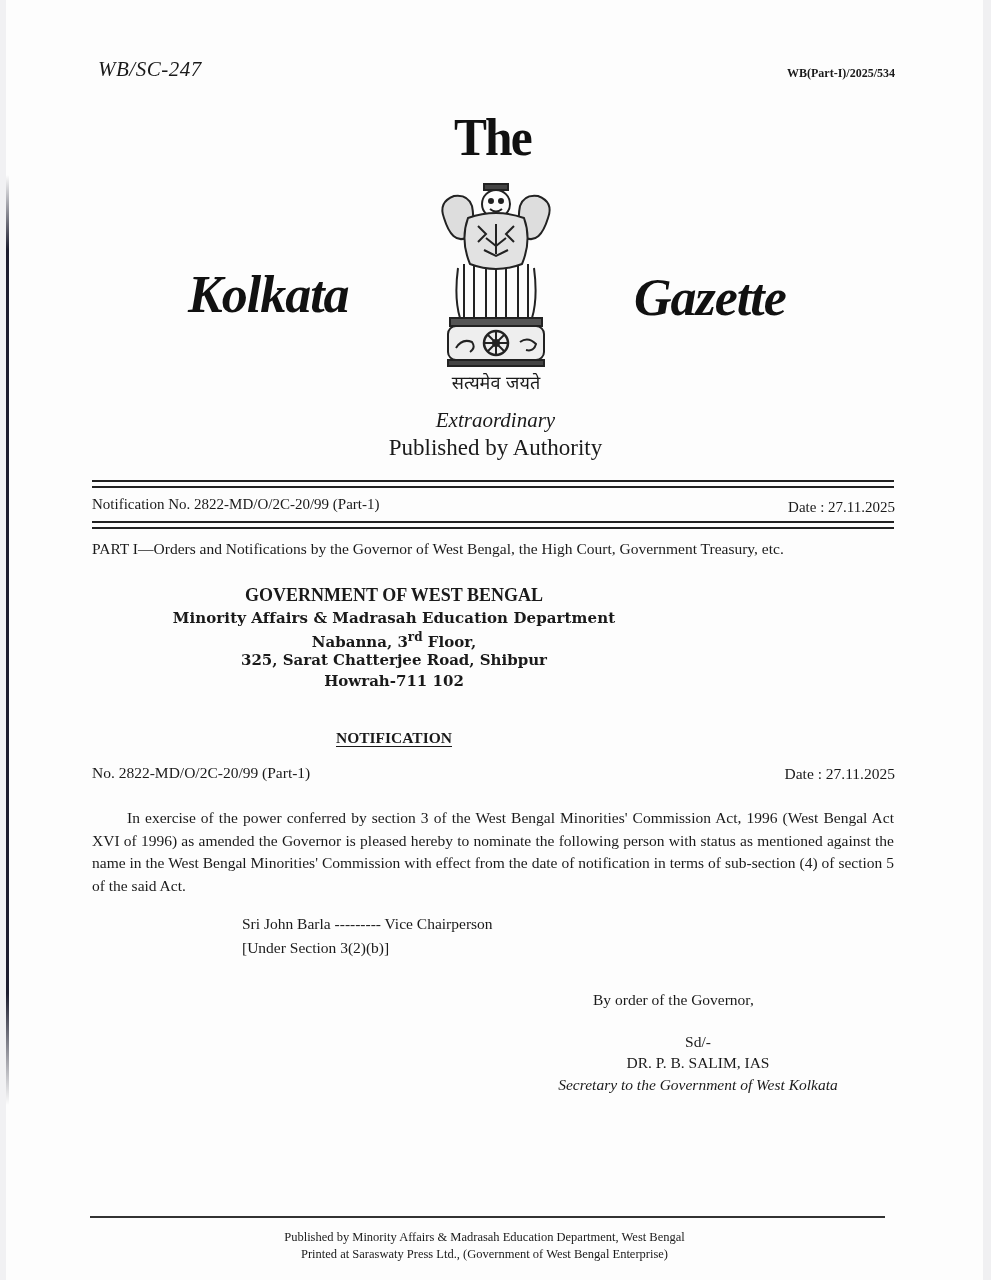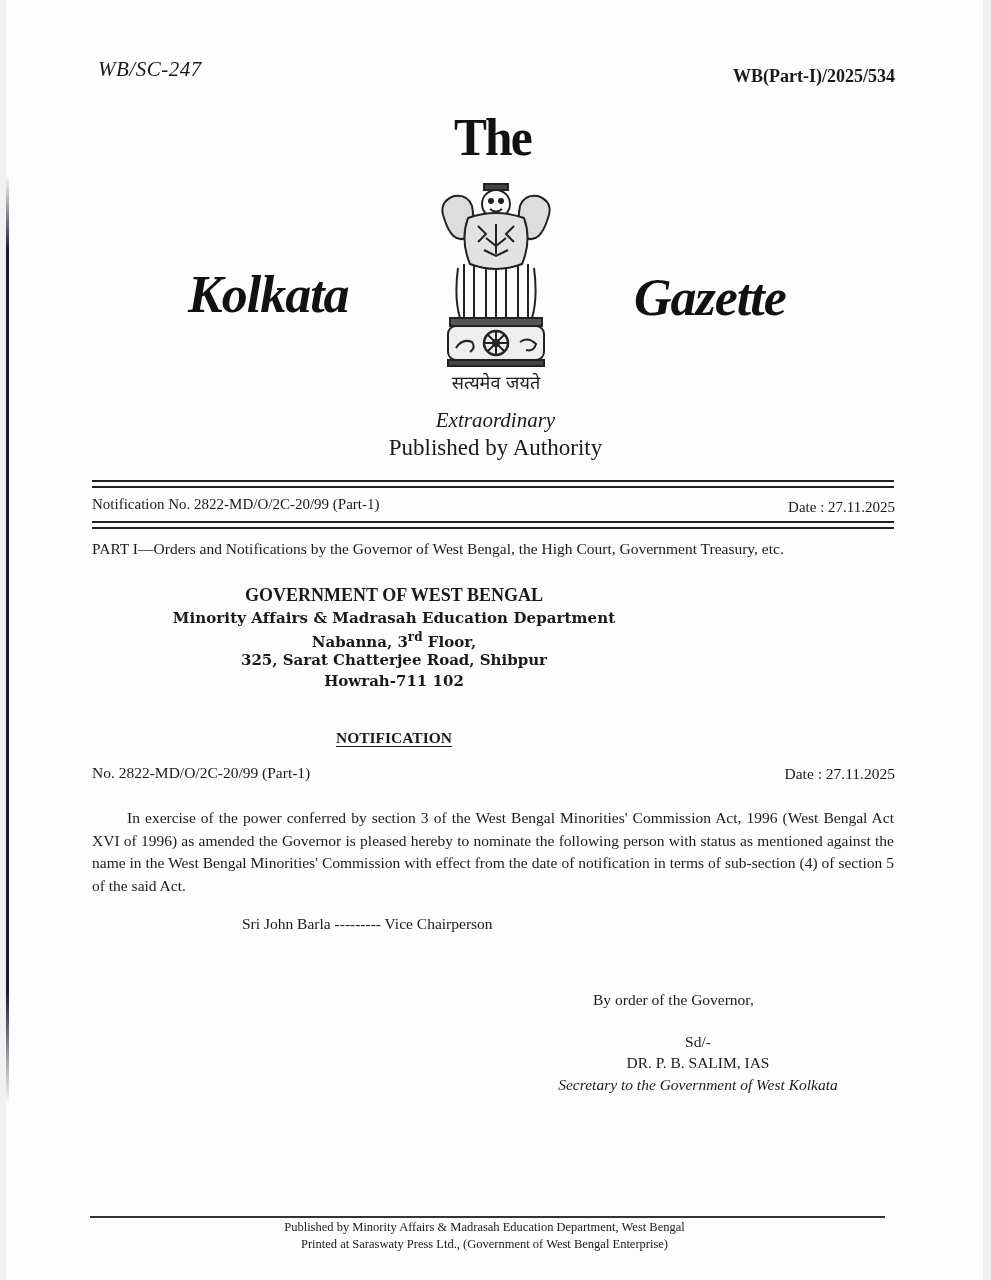--- a/index.html
+++ b/index.html
@@ -7,21 +7,21 @@
     width:991px; height:1280px; position:relative; overflow:hidden;
     background:#fdfdfd; color:#1a1a1a;
     font-family:"Liberation Serif", "DejaVu Serif", serif;
   }
   .edge-left { position:absolute; left:0; top:0; width:6px; height:1280px; background:#f1f1f3; }
   .edge-line { position:absolute; left:6px; top:175px; width:3px; height:930px;
     background:linear-gradient(to bottom, rgba(30,30,50,0) 0%, #1c1d2e 8%, #1c1d2e 88%, rgba(30,30,50,0) 100%); }
   .edge-right { position:absolute; right:0; top:0; width:8px; height:1280px; background:#f0f0f2; }
   .abs { position:absolute; }
   .ref-left { left:98px; top:57px; font-style:italic; font-size:21px; letter-spacing:0.5px; }
-  .ref-right { right:96px; top:66px; font-weight:bold; font-size:18px; }
+  .ref-right { right:96px; top:66px; font-weight:bold; font-size:12px; }
   .blackletter { font-family:"Liberation Serif", "DejaVu Serif", serif; font-weight:bold; color:#111; }
   .the { left:452px; top:108px; font-size:52px; transform:scaleX(0.95); letter-spacing:-2px; }
   .kolkata { left:188px; top:265px; font-size:52px; letter-spacing:-1px; font-style:italic; }
   .gazette { left:634px; top:268px; font-size:52px; letter-spacing:-1px; font-style:italic; }
   .emblem { left:434px; top:178px; width:124px; height:194px; }
   .motto { left:416px; top:370px; width:160px; text-align:center; font-family:"DejaVu Sans", sans-serif; font-size:18px; }
   .extra { left:0; width:991px; top:408px; text-align:center; font-style:italic; font-size:21px; }
   .pubauth { left:0; width:991px; top:435px; text-align:center; font-size:23px; }
   .rule { position:absolute; left:92px; width:802px; height:2px; background:#222; }
   .notif-head { left:92px; top:496px; font-size:15px; }
@@ -38,21 +38,21 @@
   .no-line { left:92px; top:764px; font-size:15.5px; }
   .date-line { right:96px; top:765px; font-size:15.5px; }
   .para { left:92px; top:807px; width:802px; font-size:15.5px; line-height:22.5px; text-align:justify; text-indent:35px; }
   .nominee { left:242px; top:912px; font-size:15.5px; line-height:24px; }
   .sig { left:548px; width:300px; text-align:center; font-size:15.5px; }
   .byorder { top:991px; left:593px; text-align:left; width:auto; }
   .sd { top:1033px; }
   .name { top:1054px; }
   .desig { top:1076px; font-style:italic; }
   .foot-rule { position:absolute; left:90px; width:795px; top:1216px; height:1.5px; background:#333; }
-  .foot { left:0; width:969px; text-align:center; font-size:12.5px; }
+  .foot { left:0; width:969px; text-align:center; font-size:12.5px;margin-top:10px; }
   .foot1 { top:1220px; }
   .foot2 { top:1237px; }
   sup { font-size:12px; vertical-align:6px; }
 </style>
 </head>
 <body>
 
 <div class="edge-left"></div>
 <div class="edge-line"></div>
 <div class="edge-right"></div>
@@ -118,20 +118,21 @@
 
 <div class="abs center-block notif-title"><span>NOTIFICATION</span></div>
 
 <div class="abs no-line">No. 2822-MD/O/2C-20/99 (Part-1)</div>
 <div class="abs date-line">Date : 27.11.2025</div>
 
 <div class="abs para">In exercise of the power conferred by section 3 of the West Bengal Minorities' Commission Act, 1996 (West Bengal Act XVI of 1996) as amended the Governor is pleased hereby to nominate the following person with status as mentioned against the name in the West Bengal Minorities' Commission with effect from the date of notification in terms of sub-section (4) of section 5 of the said Act.</div>
 
 <div class="abs nominee">
   <div>Sri John Barla --------- Vice Chairperson</div>
+  <div>[Under Section 3(2)(b)]</div>
 </div>
 
 <div class="abs byorder" style="font-size:15.5px;">By order of the Governor,</div>
 <div class="abs sig sd">Sd/-</div>
 <div class="abs sig name">DR. P. B. SALIM, IAS</div>
 <div class="abs sig desig">Secretary to the Government of West Kolkata</div>
 
 <div class="foot-rule"></div>
 <div class="abs foot foot1">Published by Minority Affairs &amp; Madrasah Education Department, West Bengal</div>
 <div class="abs foot foot2">Printed at Saraswaty Press Ltd., (Government of West Bengal Enterprise)</div>

